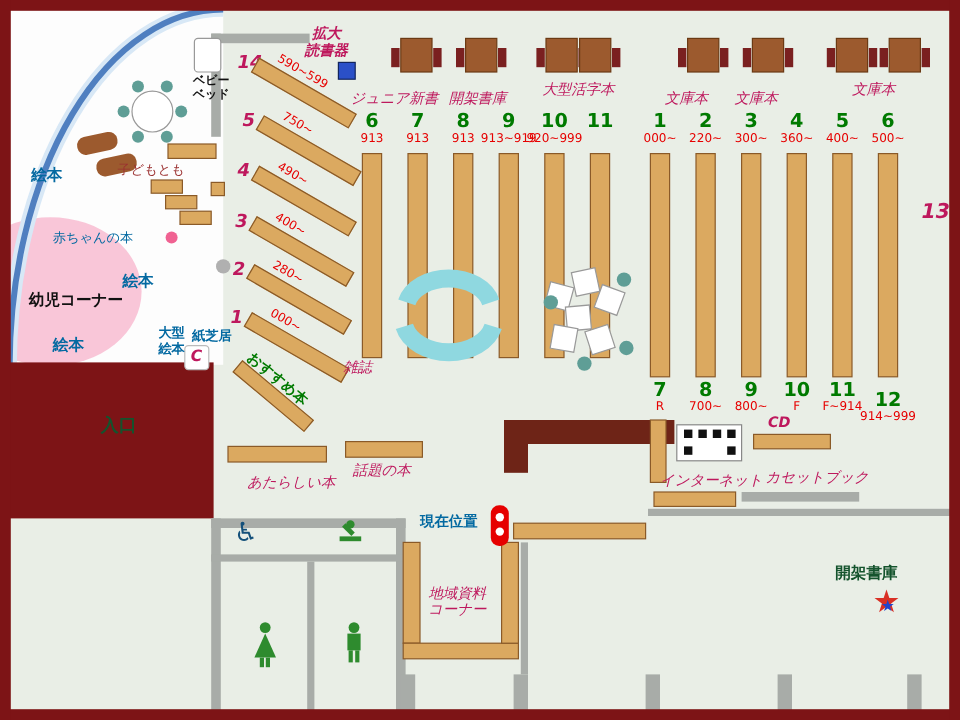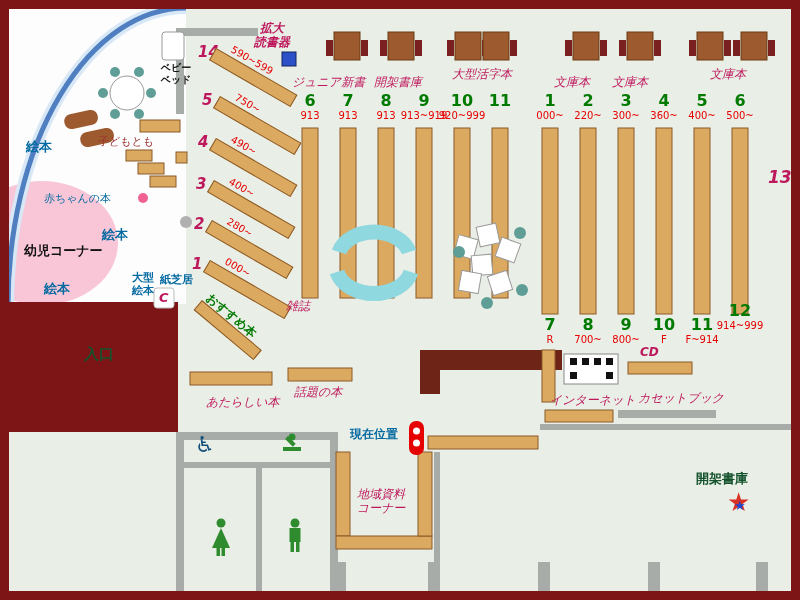--- a/index.html
+++ b/index.html
@@ -298,21 +298,21 @@
       <span class="rng">800~</span>
     </div>
   <div class="numcol" style="left:640px;top:316px">
       <span class="num">10</span>
       <span class="rng">F</span>
     </div>
   <div class="numcol" style="left:678px;top:316px">
       <span class="num">11</span>
       <span class="rng">F~914</span>
     </div>
-  <div class="numcol" style="left:716px;top:302px">
+  <div class="numcol" style="left:716px;top:324px">
       <span class="num">12</span>
       <span class="rng">914~999</span>
     </div>
 
   <div class="lbl g b s15" style="left:198px;top:44px">14</div>
   <div class="lbl g b s15" style="left:202px;top:92px">5</div>
   <div class="lbl g b s15" style="left:198px;top:134px">4</div>
   <div class="lbl g b s15" style="left:196px;top:176px">3</div>
   <div class="lbl g b s15" style="left:194px;top:216px">2</div>
   <div class="lbl g b s15" style="left:192px;top:256px">1</div>

